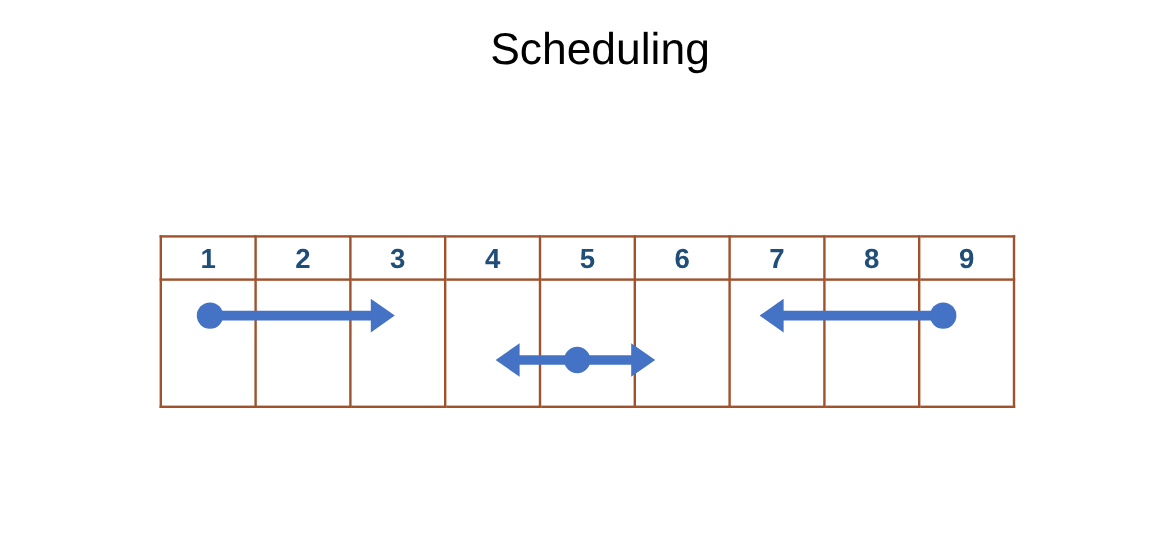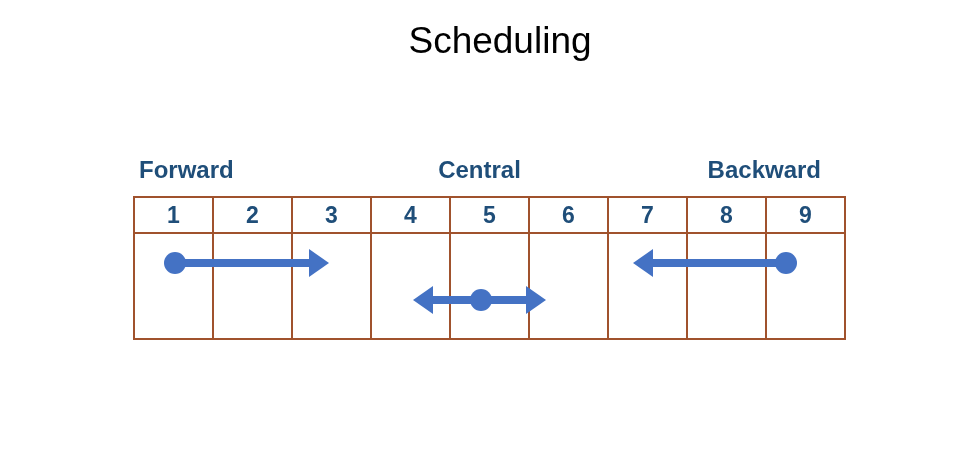--- a/index.html
+++ b/index.html
@@ -99,25 +99,20 @@
     display: block;
   }
 </style>
 </head>
 <body>
 
 <div id="slide-title">Scheduling</div>
 
 <div id="scheduling-diagram">
 
-  <div class="group-labels">
-    <div class="group-label forward">Forward</div>
-    <div class="group-label central">Central</div>
-    <div class="group-label backward">Backward</div>
-  </div>
 
   <table class="grid-table">
     <tbody>
         <tr class="header-row">
       <td>1</td>
       <td>2</td>
       <td>3</td>
       <td>4</td>
       <td>5</td>
       <td>6</td>

